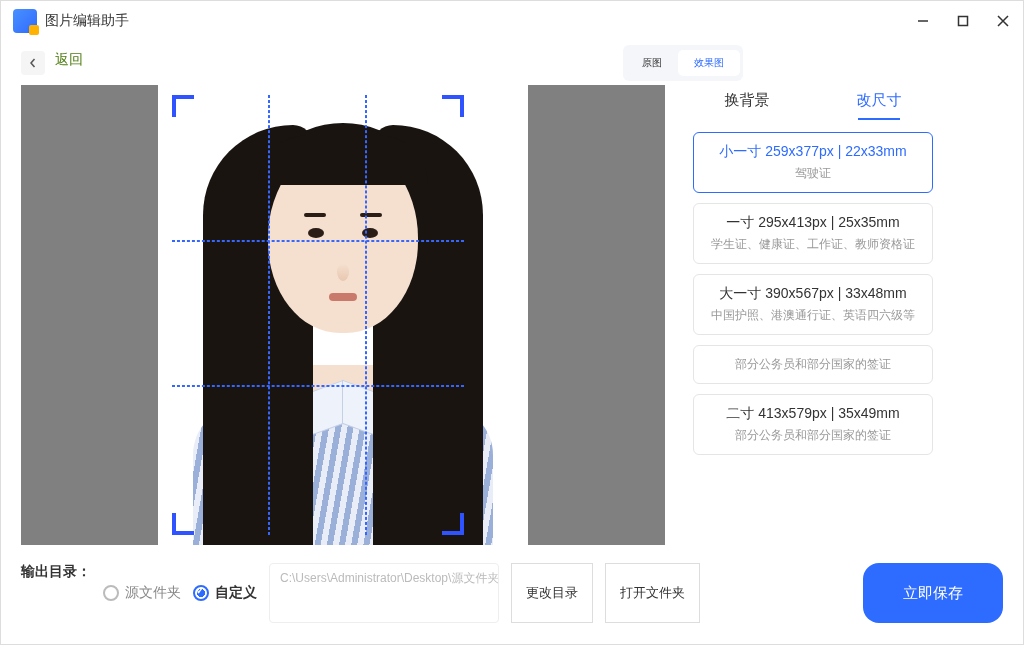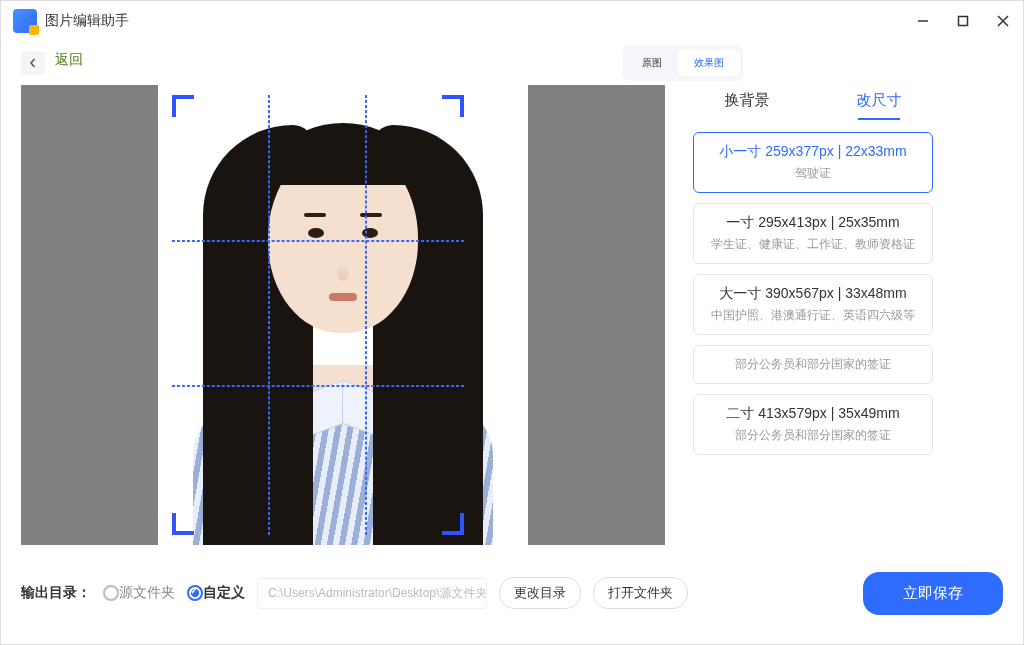--- a/index.html
+++ b/index.html
@@ -53,30 +53,30 @@
 .side{width:264px;padding-top:0}
 .stabs{display:flex;justify-content:space-around;margin-bottom:16px}
 .stab{font-size:15px;color:#333;padding:6px 4px;cursor:pointer;position:relative}
 .stab.active{color:#2e6bff}
 .stab.active::after{content:"";position:absolute;bottom:-4px;left:10%;width:80%;height:2px;background:#2e6bff}
 .sizebox{border:1px solid #e5e5e5;border-radius:6px;padding:10px 8px;margin:0 12px 10px;text-align:center;cursor:pointer}
 .sizebox.sel{border-color:#2e6bff}
 .sizebox .t1{font-size:14px;color:#333;margin-bottom:4px}
 .sizebox.sel .t1{color:#2e6bff}
 .sizebox .t2{font-size:12px;color:#999}
-.footer{height:60px;display:flex;align-items:center;padding:0 20px;gap:12px}
+.footer{height:60px;display:flex;padding:0 20px;gap:12px}
 .flabel{font-size:14px;color:#333;font-weight:600}
-.radio{display:flex;align-items:center;font-size:14px;cursor:pointer;}
+.radio{display:flex;align-items:center;font-size:14px;cursor:pointer;gap:6px}
 .rdot{width:16px;height:16px;border-radius:50%;border:2px solid #bbb}
 .radio.on .rdot{border-color:#2e6bff;background:radial-gradient(circle,#2e6bff 0 45%,transparent 50%);position:relative}
 .radio.on .rdot::after{content:"✓";position:absolute;color:#fff;font-size:10px;left:1px;top:-2px}
 .radio.on{color:#333;font-weight:600}
 .radio.off{color:#888}
 .path{font-size:12px;color:#bbb;border:1px solid #eee;padding:6px 10px;border-radius:4px;width:230px;overflow:hidden;white-space:nowrap}
-.btn{border:1px solid #ddd;background:#fff;padding:6px 14px;font-size:13px;border-radius:15px;cursor:pointer;color:#333}
+.btn{border:1px solid #ddd;background:#fff;padding:6px 14px;font-size:13px;border-radius:0;cursor:pointer;color:#333}
 .save{margin-left:auto;background:#2e6bff;color:#fff;border:none;padding:12px 40px;font-size:15px;border-radius:16px;cursor:pointer}
 </style>
 </head>
 <body>
 
 <div class="titlebar">
   <div class="logo"></div>
   <div class="title">图片编辑助手</div>
   <div class="winctrl">
     <div class="winbtn">

